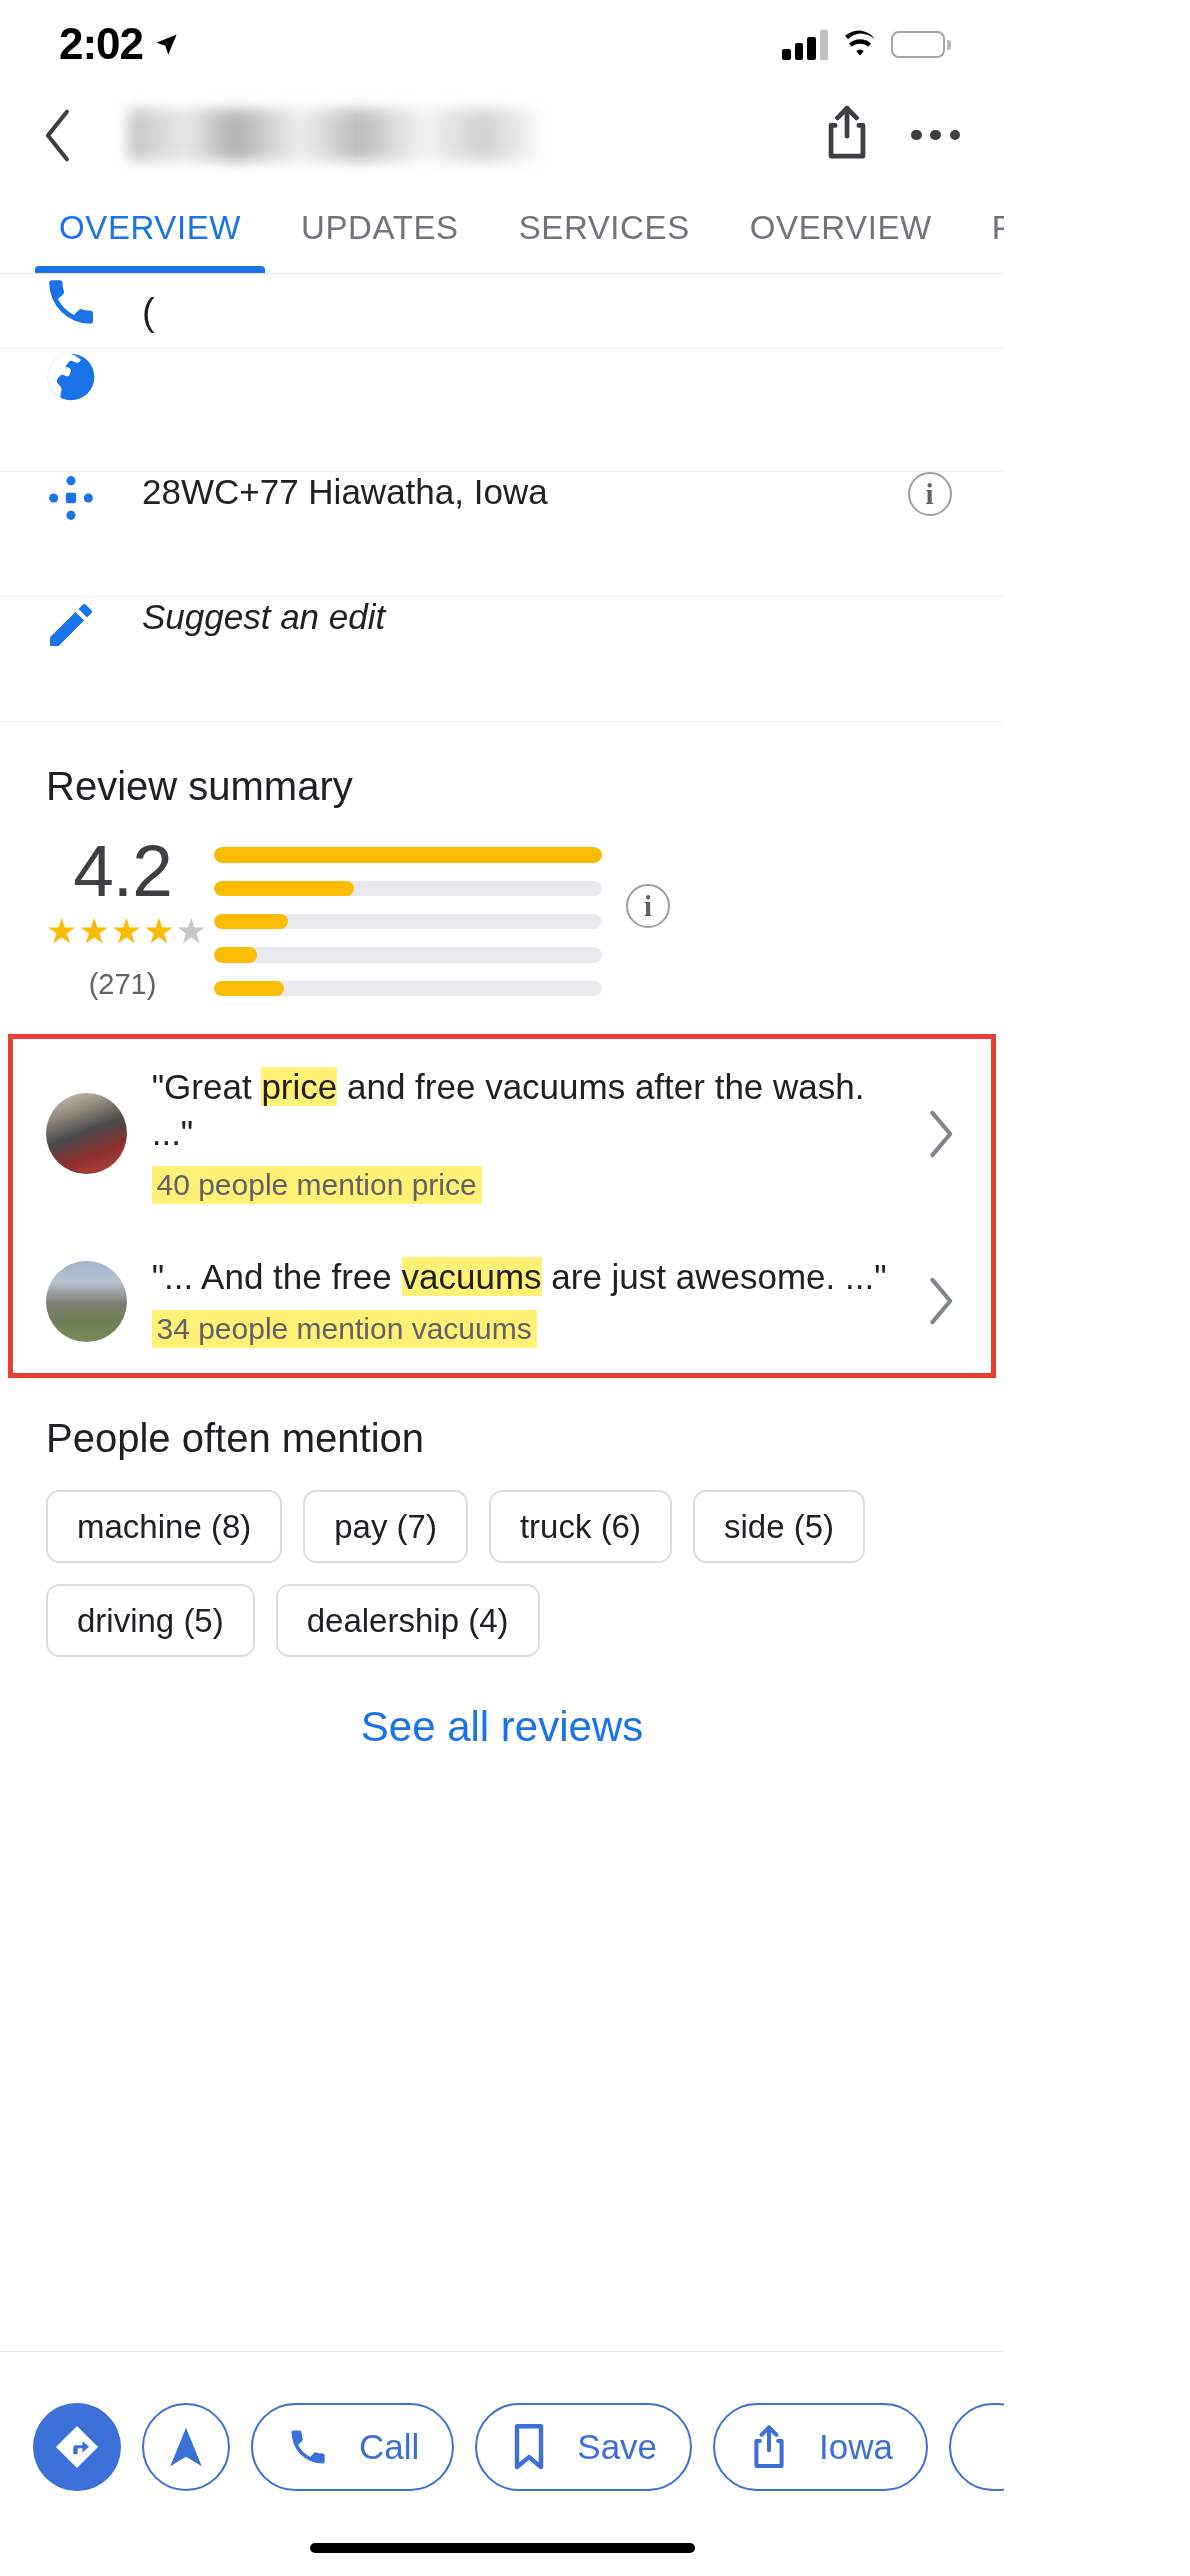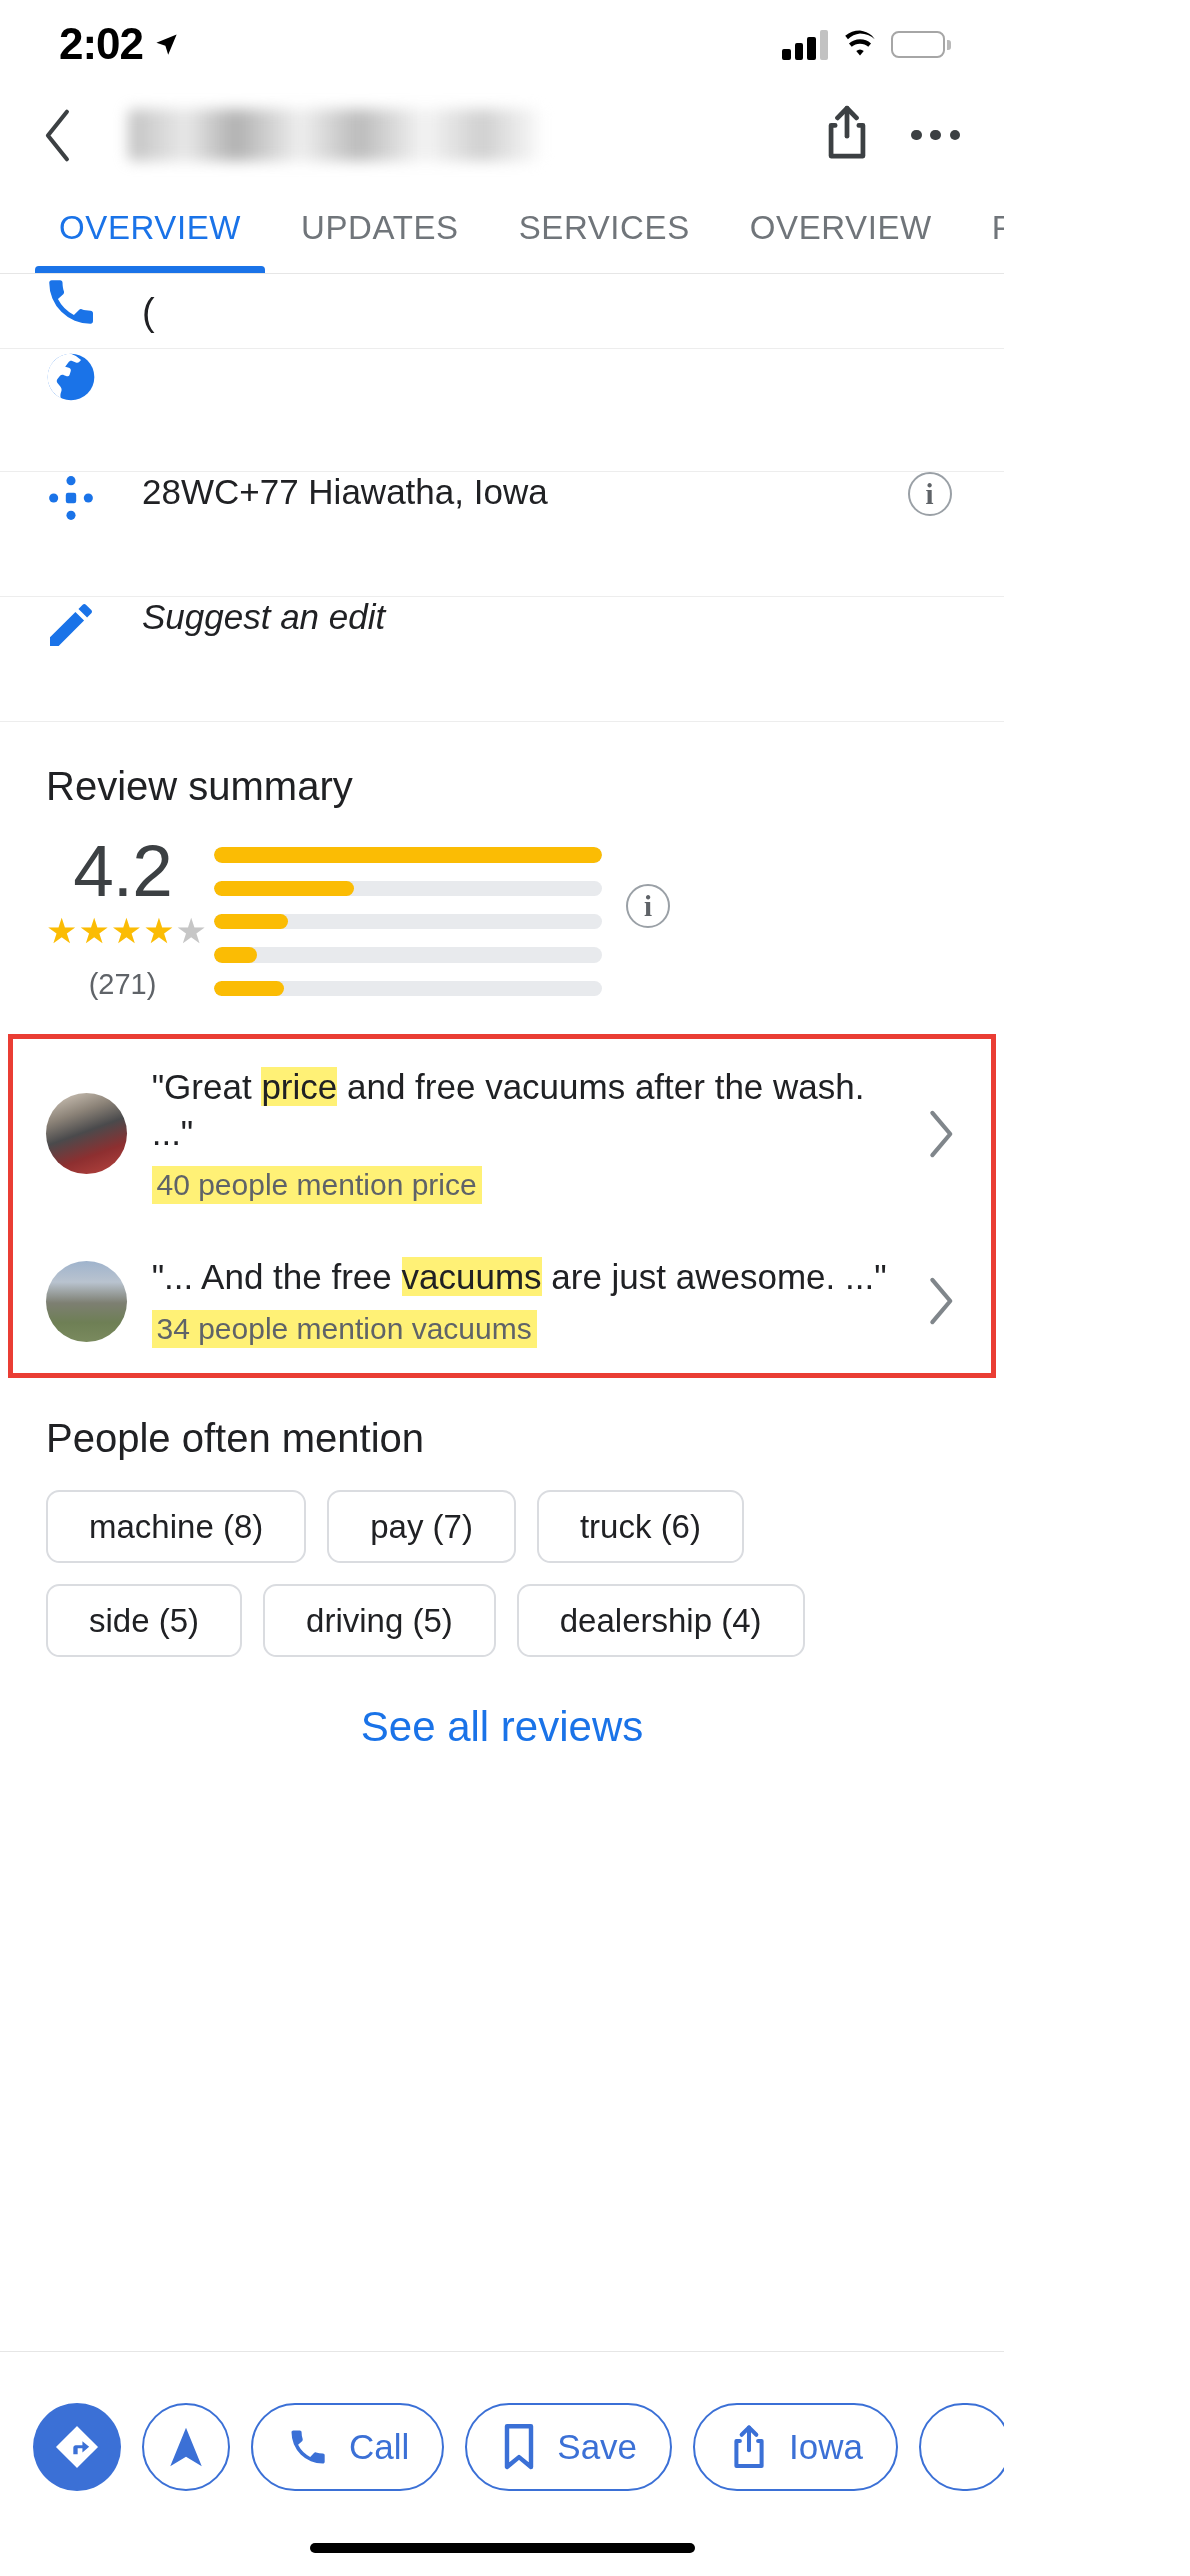--- a/index.html
+++ b/index.html
@@ -176,21 +176,21 @@
   .rev-quote { font-size: 35px; color: #202124; line-height: 1.33; }
   .rev-quote .hl { background: #fff176; }
   .rev-sub { margin-top: 9.6px; font-size: 30px; color: #5f6368; display: inline-block; background: #fff176; padding: 1.9px 4.8px; }
   .chev { width: 44px; flex: 0 0 44px; display:flex; align-items:center; justify-content:center; }
 
   
   .pom-title { font-size: 40px; font-weight: 500; color: #202124; padding: 38px 0 0 46px; }
   .chips { display: flex; flex-wrap: wrap; gap: 21px; padding: 29px 46px 0 46px; }
   .chip {
     border: 2.9px solid #dadce0; border-radius: 13.4px;
-    padding: 0 41px; height: 73px;
+    padding: 0 29px; height: 73px;
     display:flex; align-items:center;
     font-size: 33px; color: #202124; background:#fff;
   }
   .see-all {
     text-align: center; color: #1a73e8;
     font-size: 42px; font-weight: 400;
     padding: 46px 0 0 0;
   }
 
   
@@ -207,21 +207,21 @@
     width: 88px; height: 88px; flex: 0 0 88px; border-radius: 50%;
     background: #3b70d6; display:flex; align-items:center; justify-content:center;
   }
   .circ-btn {
     width: 88px; height: 88px; flex: 0 0 88px; border-radius: 50%;
     border: 2.9px solid #3b70d6; display:flex; align-items:center; justify-content:center;
     background:#fff;
   }
   .pill {
     height: 88px; border-radius: 44px; border: 2.9px solid #3b70d6;
-    display:flex; align-items:center; gap: 19px;
+    display:flex; align-items:center; gap: 29px;
     padding: 0 33px; background:#fff; flex: 0 0 auto;
   }
   .pill .lbl { font-size: 35px; color: #3b70d6; font-weight: 400; }
   .pill.cut { padding-right: 0; width: 92px; overflow:hidden; }
 
   .homebar {
     height: 56px; flex: 0 0 56px;
     display:flex; align-items:center; justify-content:center;
     background: #fff;
   }

